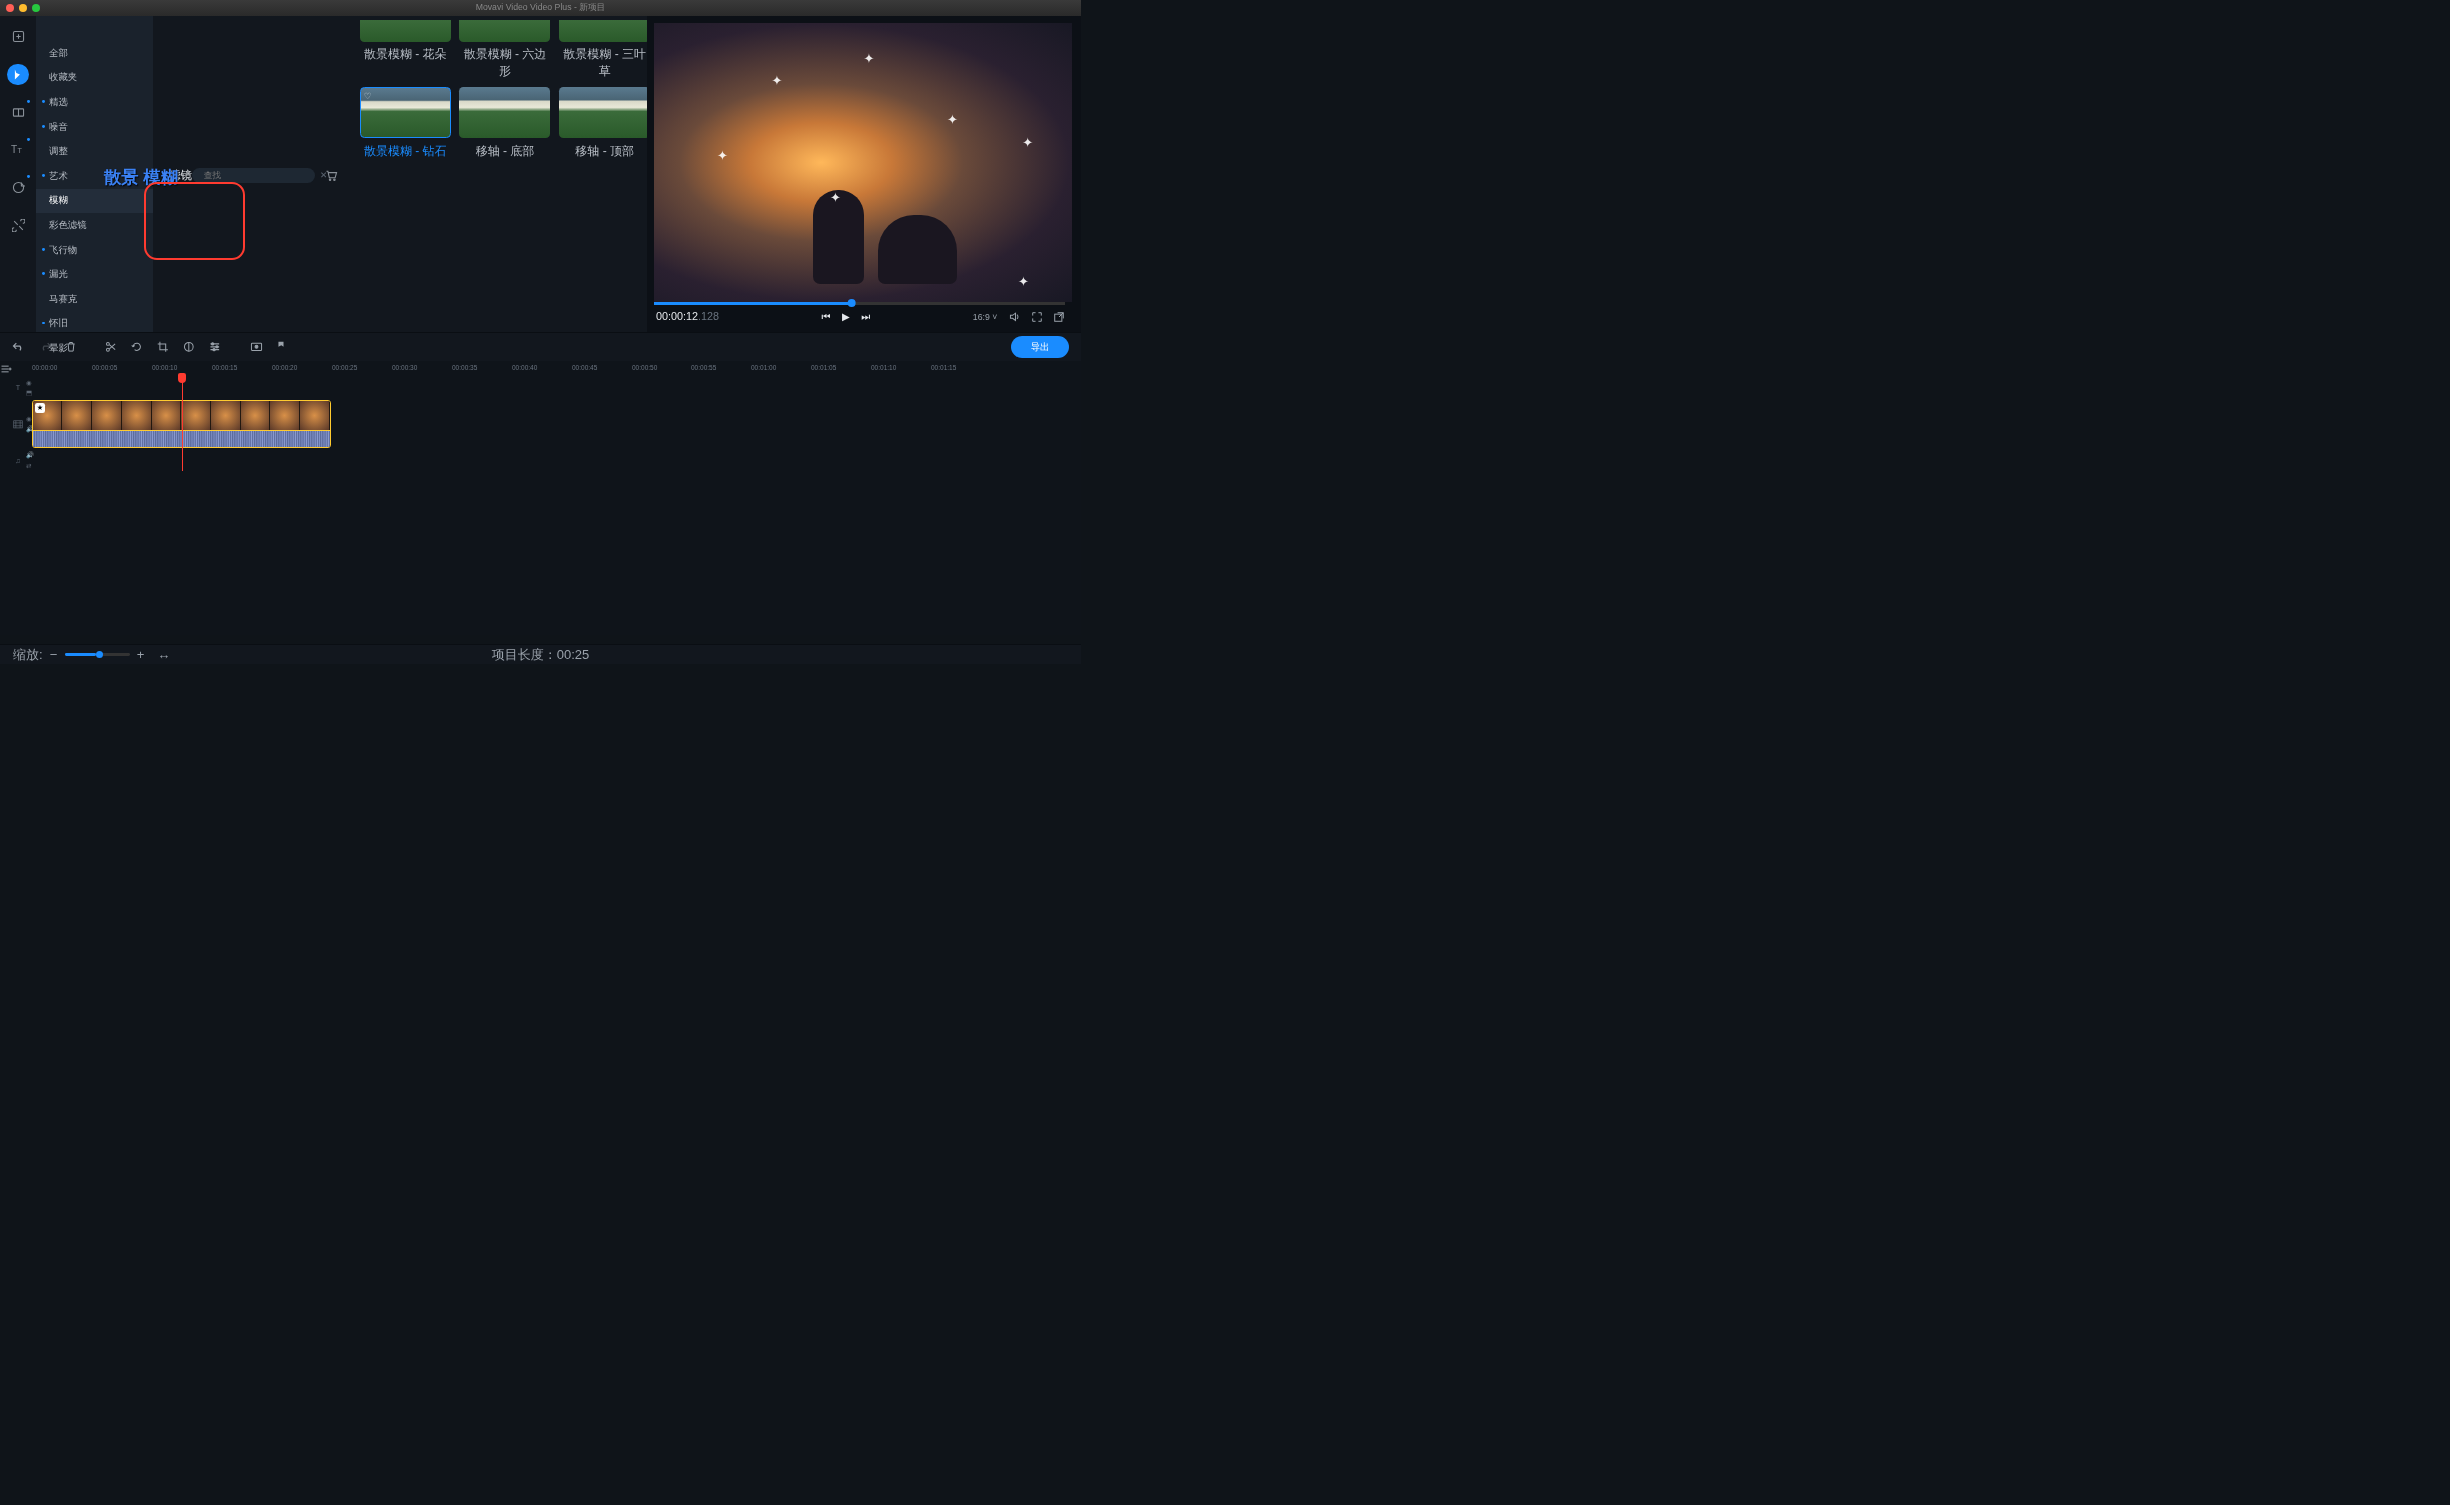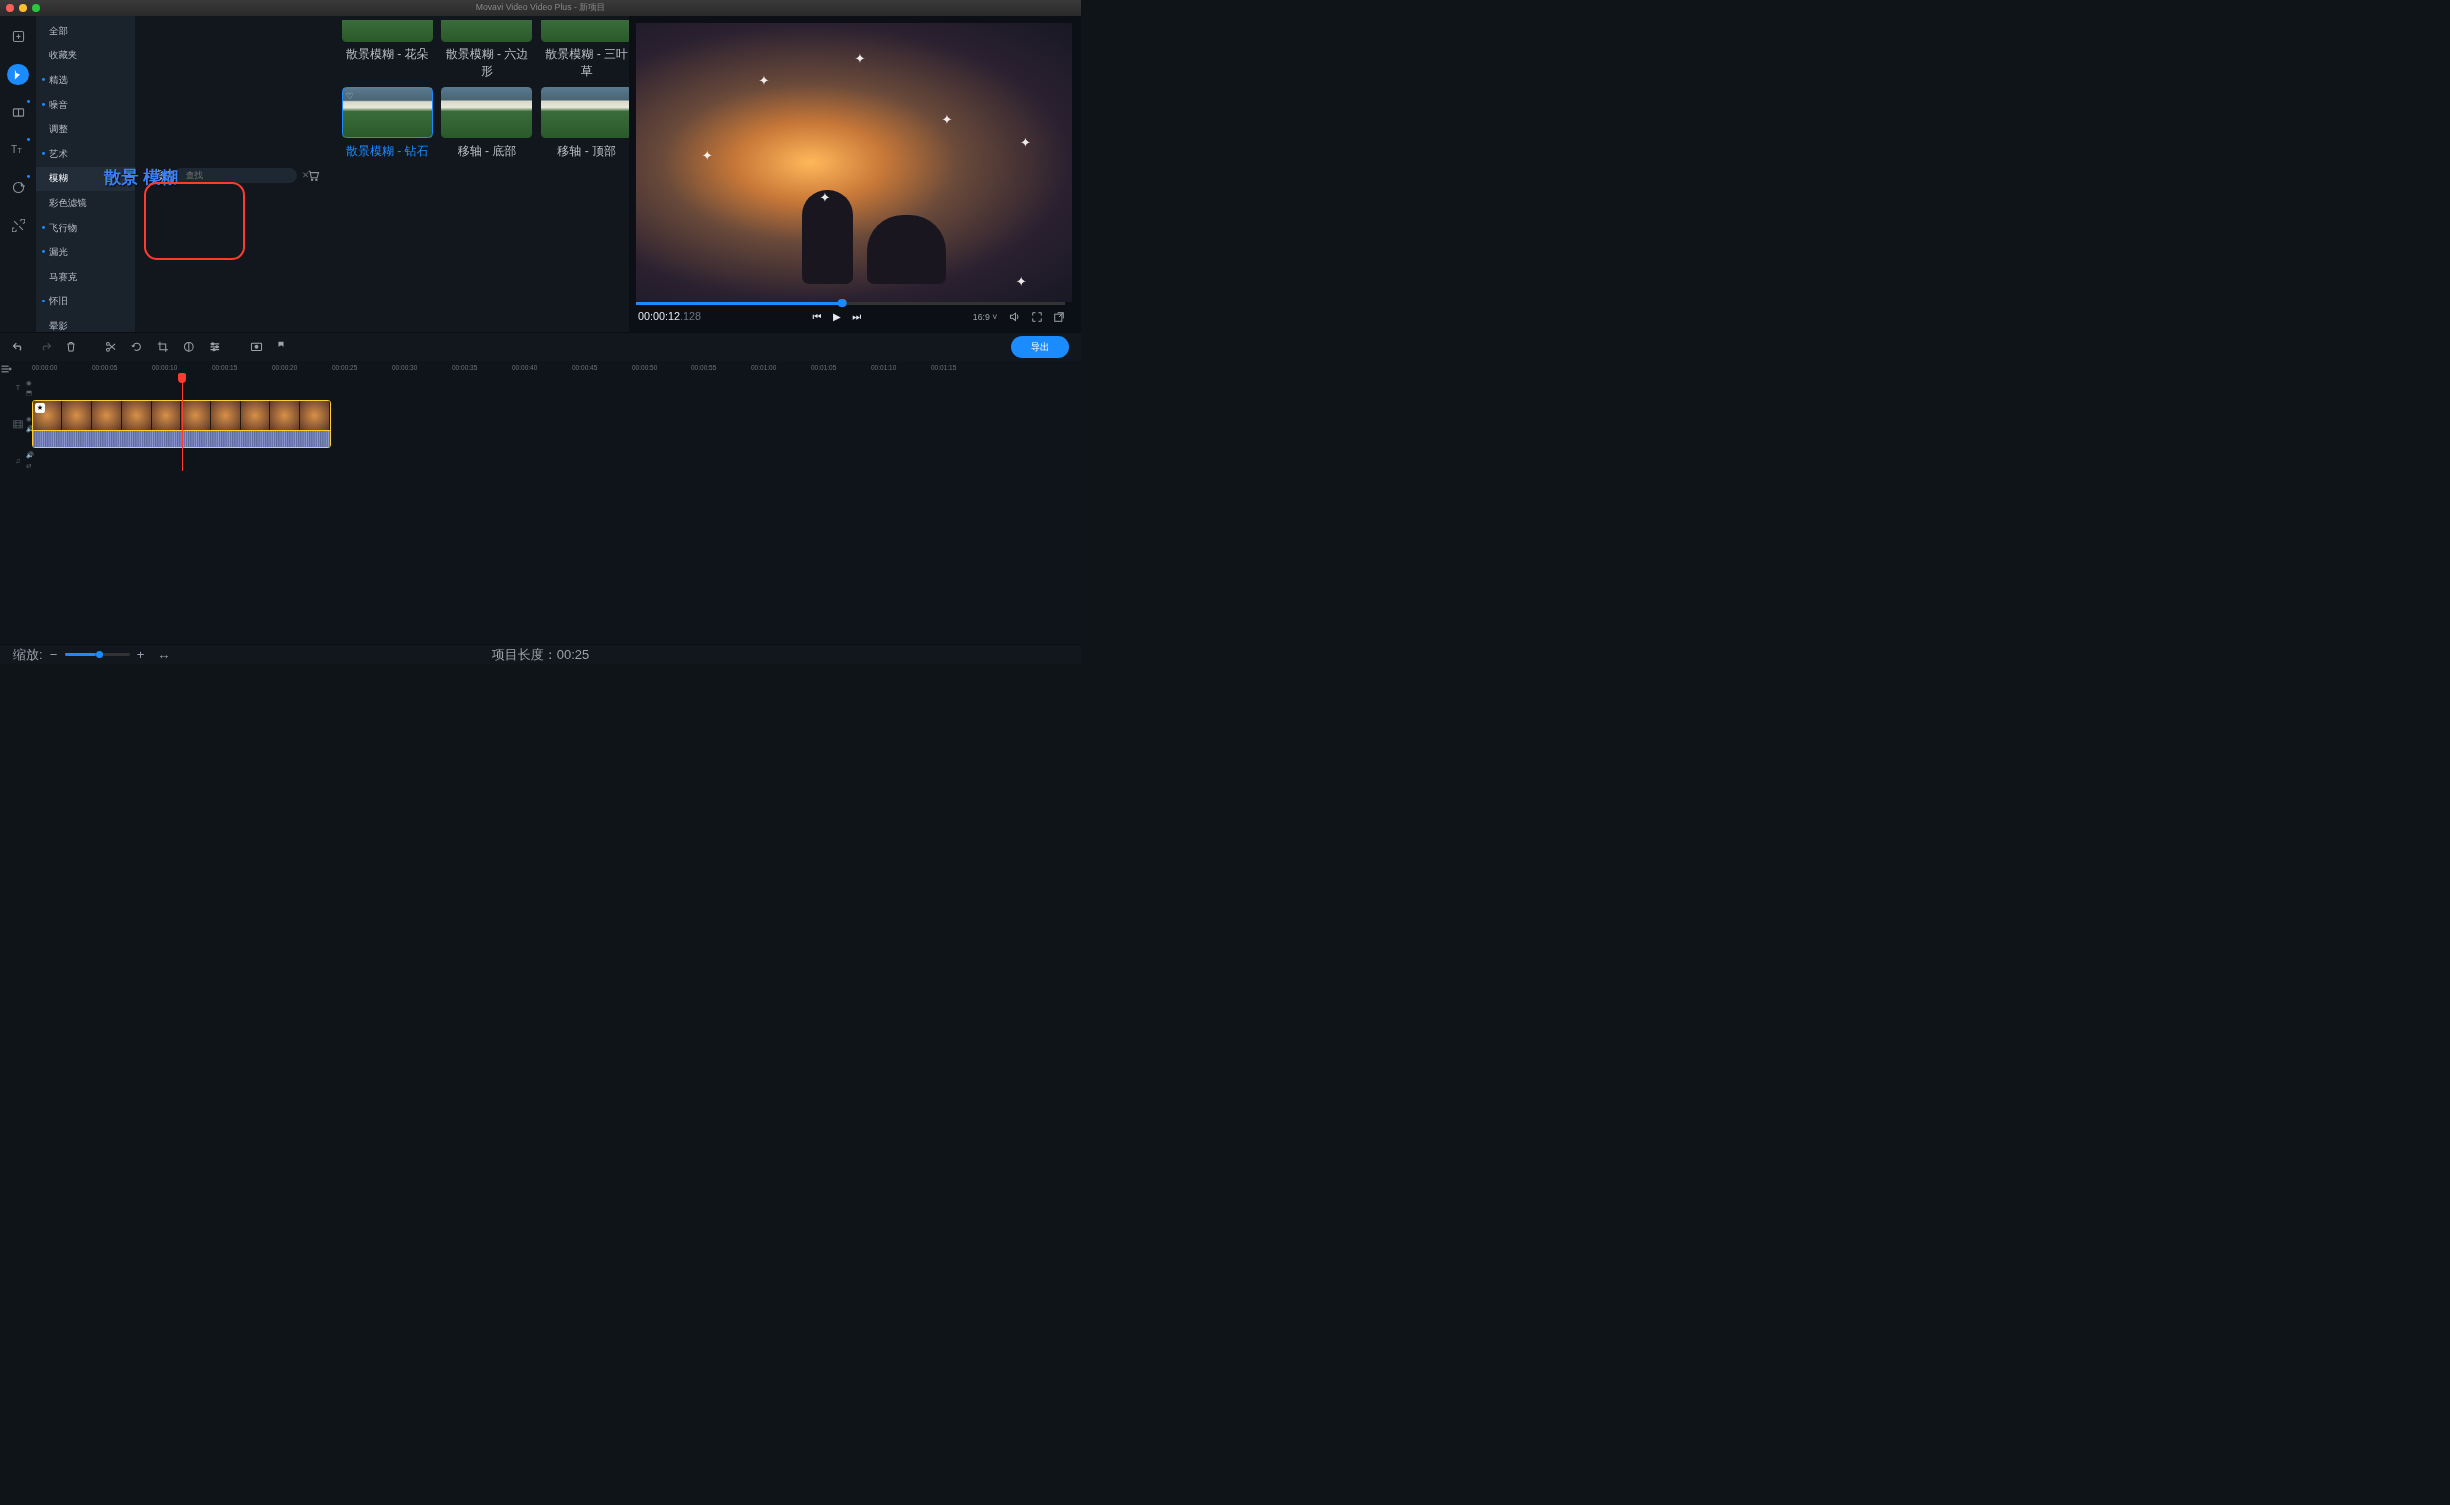--- a/index.html
+++ b/index.html
@@ -15,21 +15,21 @@
 
 .main { display: flex; height: 316px; background: #12171e; }
 
 
 .rail { width: 36px; background: #12171e; display: flex; flex-direction: column; align-items: center; padding-top: 10px; gap: 16px; }
 .rail-item { width: 21.7px; height: 21.7px; display: flex; align-items: center; justify-content: center; color: #8a9199; cursor: pointer; position: relative; }
 .rail-item.active { background: #1a8cff; border-radius: 50%; color: #fff; }
 .rail-dot::after { content: ""; position: absolute; top: -1.4px; right: -1.4px; width: 2.9px; height: 2.9px; background: #1a8cff; border-radius: 50%; }
 
 
-.cats { width: 99px; background: #1a222c; padding-top: 3px; }
+.cats { width: 117px; background: #1a222c; padding-top: 25px; }
 .cat { padding: 5.8px 13px; font-size: 9.4px; color: #b8bec6; cursor: pointer; position: relative; }
 .cat.active { background: #232d3a; color: #fff; }
 .cat-dot::before { content: ""; position: absolute; left: 5.8px; top: 10px; width: 2.9px; height: 2.9px; background: #1a8cff; border-radius: 50%; }
 
 
 .filtpanel { flex: 0 0 381px; background: #12171e; display: flex; flex-direction: row; }
 .filthead { display: flex; align-items: center; padding: 8.7px 11.6px 5.8px 16px; }
 .filthead h2 { font-size: 11.6px; color: #e5e8ec; font-weight: 500; flex: 1; }
 .search { display: flex; align-items: center; background: #1e2833; border-radius: 10px; padding: 2.2px 7.2px; width: 123px; gap: 4.3px; }
 .search input { background: none; border: none; outline: none; color: #aaa; font-size: 8.7px; flex: 1; }

